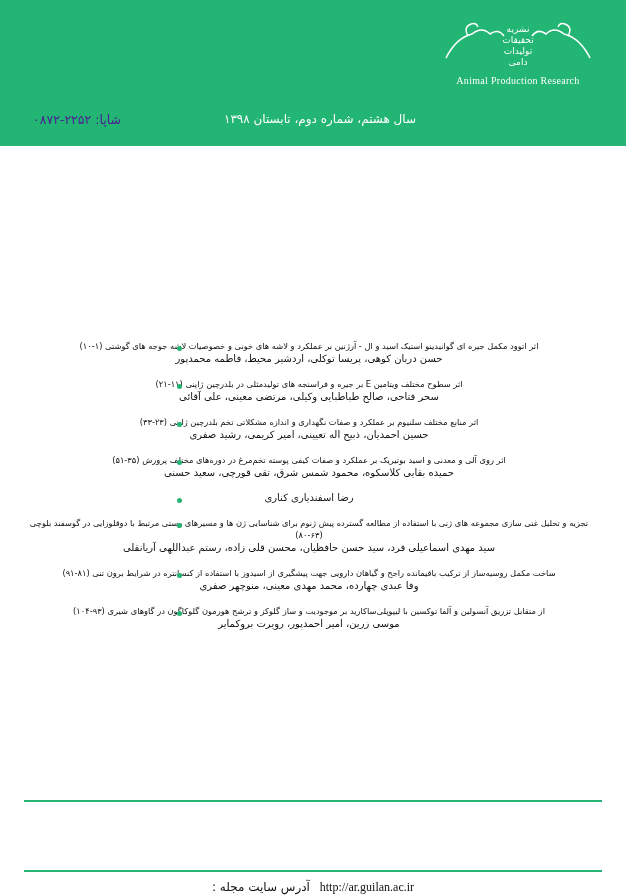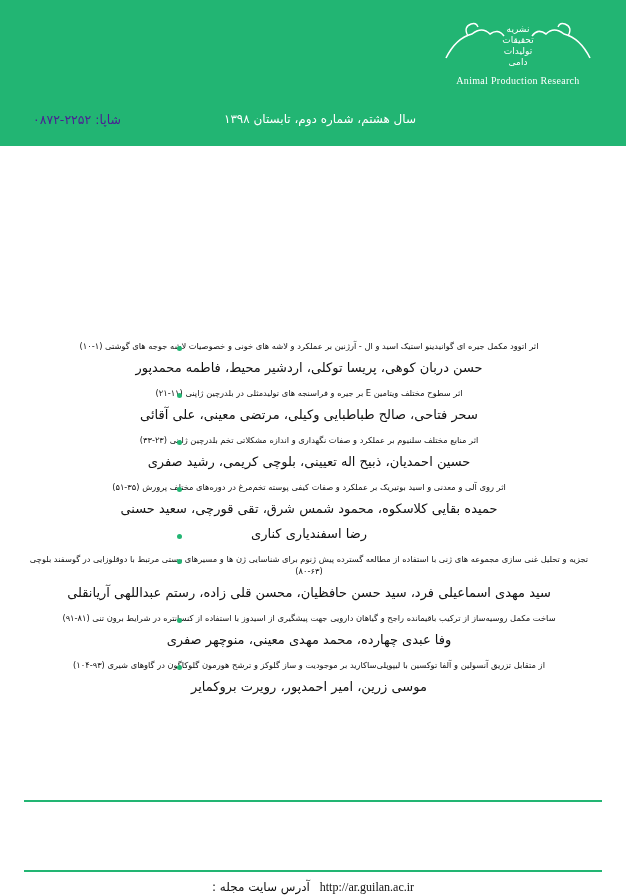--- a/index.html
+++ b/index.html
@@ -137,23 +137,23 @@
     text-align: center;
     color: #111111;
     font-size: 8.3px;
     line-height: 12px;
     direction: rtl;
   }
   .entry .authors {
     display: block;
     text-align: center;
     color: #111111;
-    font-size: 13px;
+    font-size: 10px;
     line-height: 12px;
-    margin-top: 10px;
+    margin-top: 1px;
     direction: rtl;
   }
 
   
   .footer-rule {
     position: absolute;
     left: 24px;
     right: 24px;
     top: 800px;
     height: 2px;
@@ -224,21 +224,21 @@
 
     <div class="entry">
       <span class="bullet"></span>
       <span class="art-title">اثر سطوح مختلف ویتامین E بر جیره و فراسنجه های تولیدمثلی در بلدرچین ژاپنی (۱۱-۲۱)</span>
       <span class="authors">سحر فتاحی، صالح طباطبایی وکیلی، مرتضی معینی، علی آقائی</span>
     </div>
 
     <div class="entry">
       <span class="bullet"></span>
       <span class="art-title">اثر منابع مختلف سلنیوم بر عملکرد و صفات نگهداری و اندازه مشکلاتی تخم بلدرچین ژاپنی (۲۳-۳۳)</span>
-      <span class="authors">حسین احمدیان، ذبیح اله تعیینی، بلوچی کریمی، رشید صفری</span>
+      <span class="authors">حسین احمدیان، ذبیح اله تعیینی، امیر کریمی، رشید صفری</span>
     </div>
 
     <div class="entry">
       <span class="bullet"></span>
       <span class="art-title">اثر روی آلی و معدنی و اسید بوتیریک بر عملکرد و صفات کیفی پوسته تخم‌مرغ در دوره‌های مختلف پرورش (۳۵-۵۱)</span>
       <span class="authors">حمیده بقایی کلاسکوه، محمود شمس شرق، تقی قورچی، سعید حسنی</span>
     </div>
 
     <div class="entry">
       <span class="bullet"></span>

